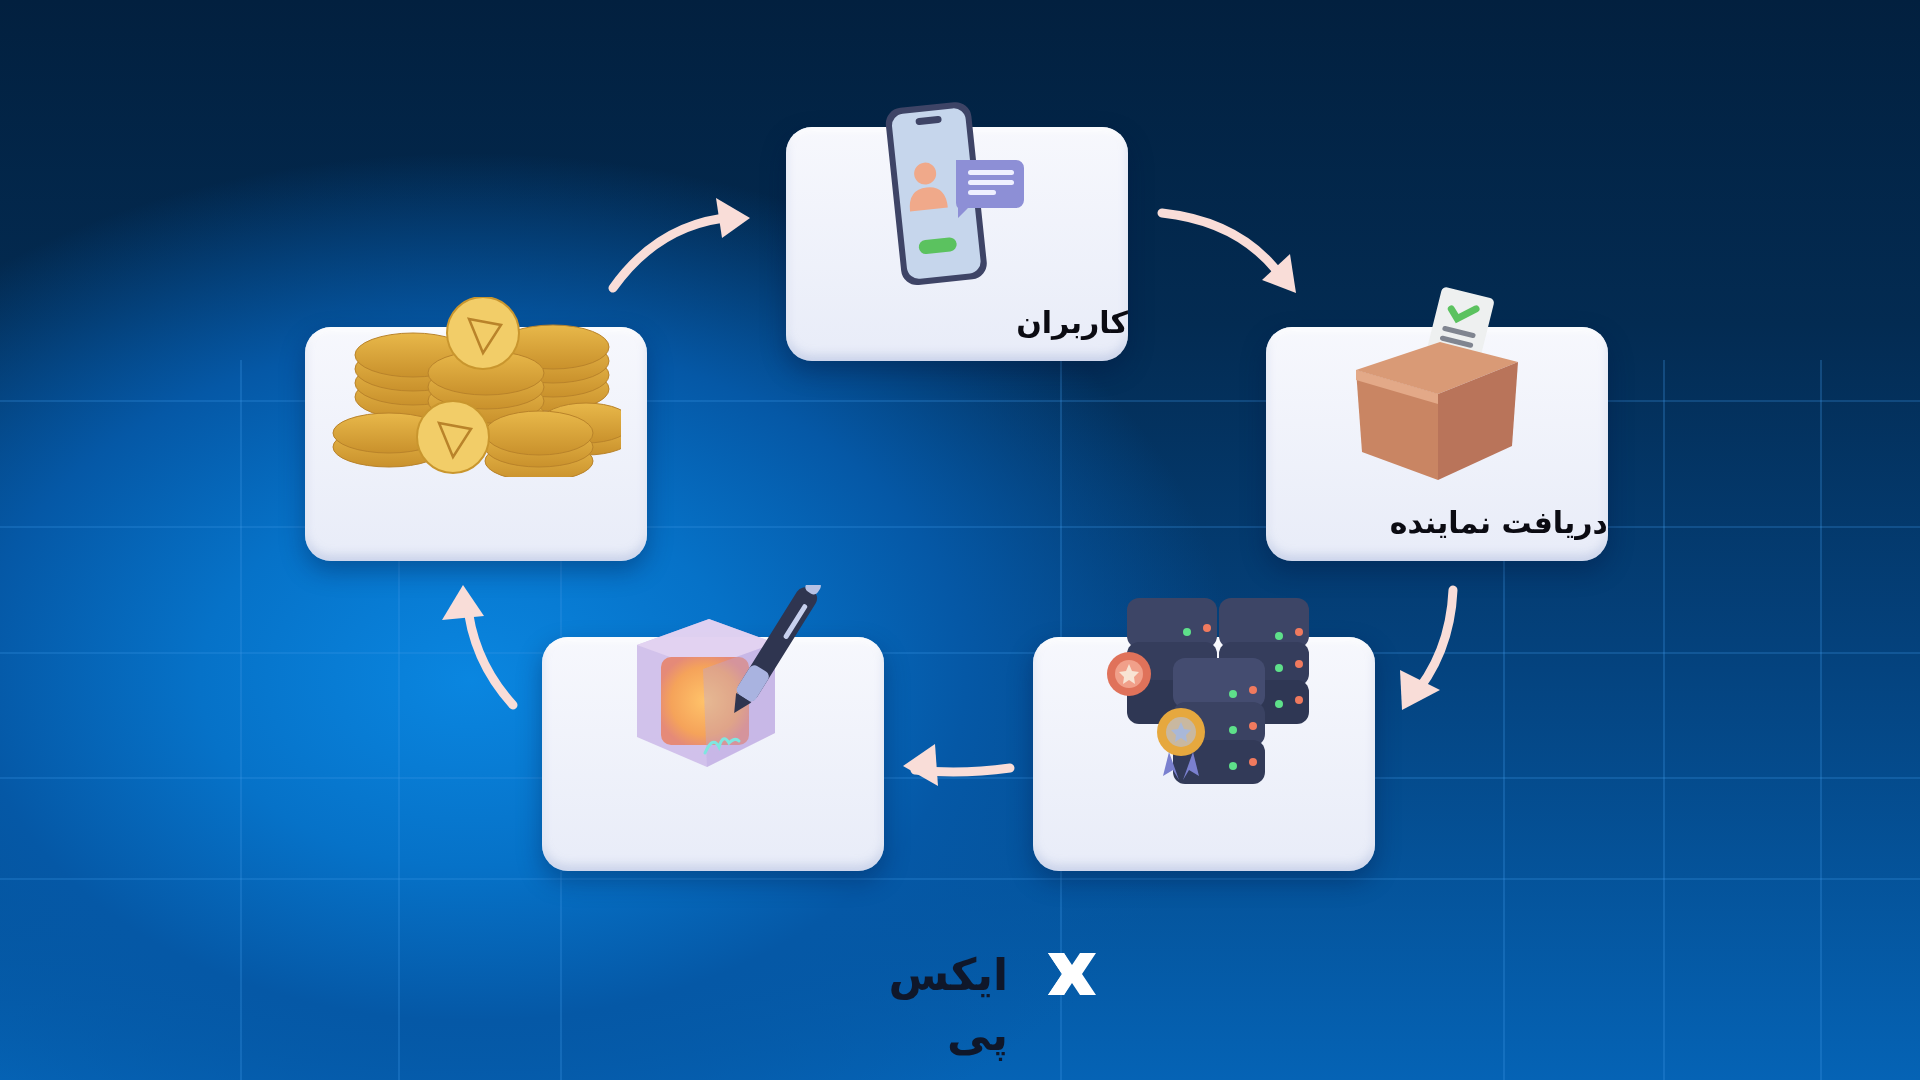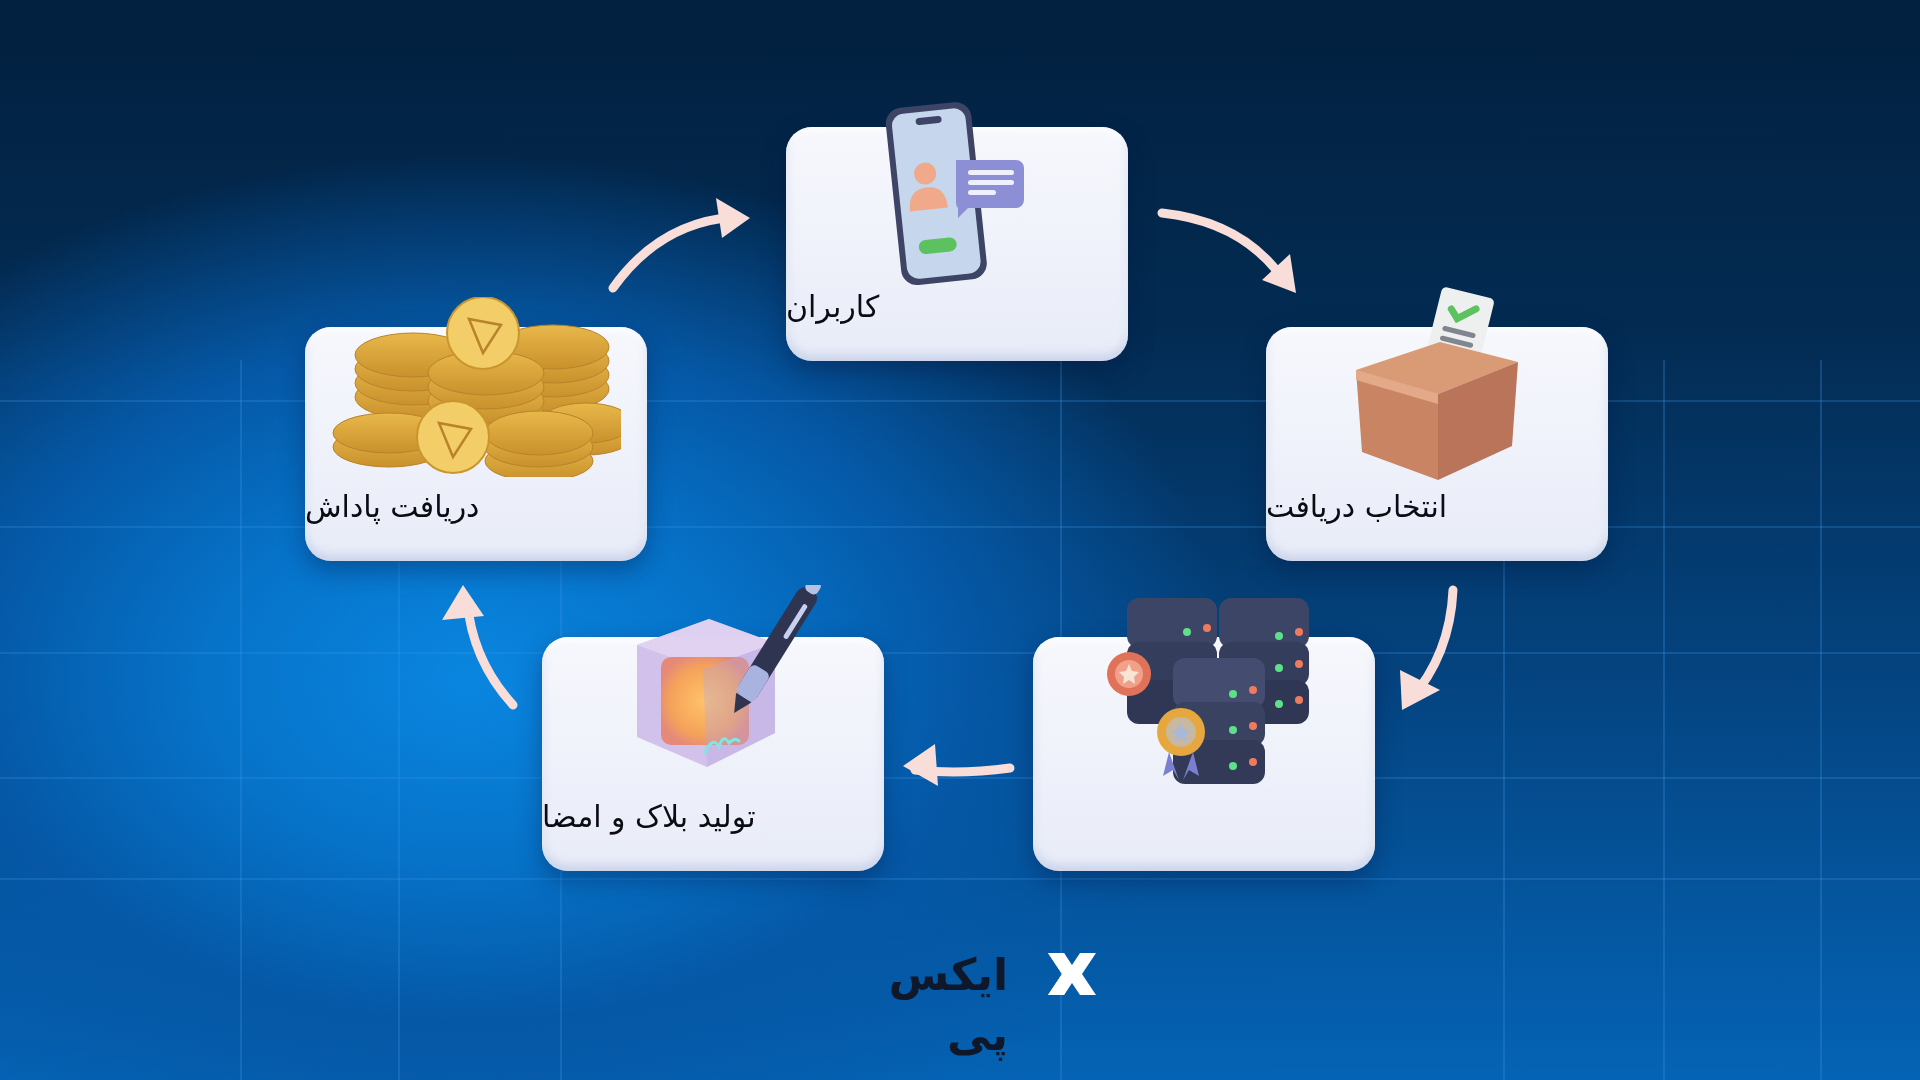--- a/index.html
+++ b/index.html
@@ -16,23 +16,23 @@
   .grid .h { position: absolute; left: 0; right: 0; height: 2px; background: rgba(60,150,230,0.25); }
 
   .card {
     position: absolute;
     width: 342px; height: 234px;
     background: linear-gradient(180deg, #f7f8fd 0%, #e8ecf8 100%);
     border-radius: 26px;
     box-shadow: inset 0 -6px 10px rgba(150,165,210,0.35), inset 0 4px 6px rgba(255,255,255,0.9), 0 10px 24px rgba(0,20,60,0.35);
   }
   .card .label {
-    position: absolute; left: 0; right: 0; bottom: 37px;
-    text-align: left; direction: rtl;
-    font-family: "DejaVu Sans", sans-serif; font-weight: normal;
+    position: absolute; left: 0; right: 0; bottom: 21px;
+    text-align: right; direction: rtl;
+    font-family: "DejaVu Sans", sans-serif; font-weight: bold;
     font-size: 30px; color: #0b0b12;
   }
   .card .illus { position: absolute; left: 50%; transform: translateX(-50%); }
 
   .arrow { position: absolute; pointer-events: none; }
 
   .logo { position: absolute; left: 818px; top: 945px; width: 290px; height: 60px; }
   .logo .logo-text {
     position: absolute; right: 100px; top: 0;
     font-family: "DejaVu Sans", sans-serif; font-weight: bold;
@@ -82,21 +82,21 @@
       <rect x="92" y="8" width="54" height="72" rx="5" fill="#eef0f0"></rect>
       <path d="M106 28 l8 8 l16 -14" stroke="#5bc25f" stroke-width="7" fill="none" stroke-linecap="round"></path>
       <rect x="102" y="46" width="34" height="5" rx="2.5" fill="#808590"></rect>
       <rect x="102" y="56" width="34" height="5" rx="2.5" fill="#808590"></rect>
     </g>
     <polygon points="14,86 98,58 176,78 96,110" fill="#d99a76"></polygon>
     <polygon points="14,86 96,110 96,196 20,168" fill="#c98563"></polygon>
     <polygon points="96,110 176,78 170,162 96,196" fill="#b9745a"></polygon>
     <polygon points="14,86 96,110 96,120 14,96" fill="#e3a988"></polygon>
   </svg>
-  <div class="label">انتخاب دریافت</div>
+  <div class="label">دریافت نماینده</div>
 </div>
 
 <div class="card" style="left:1033px; top:637px;">
   <svg class="illus" style="top:-45px;" width="210" height="200" viewBox="0 0 210 200">
     <g>
       <rect x="28" y="6" width="90" height="50" rx="12" fill="#3d4566"></rect>
       <rect x="28" y="50" width="90" height="44" rx="12" fill="#353d5c"></rect>
       <rect x="28" y="88" width="90" height="44" rx="12" fill="#2f3754"></rect>
       <circle cx="88" cy="40" r="4" fill="#5ee08a"></circle>
         <circle cx="108" cy="36" r="4" fill="#f07a5e"></circle>
@@ -148,21 +148,20 @@
     <polygon points="100,84 172,58 172,148 104,182" fill="#b7a6e0" opacity="0.35"></polygon>
     <path d="M102 168 q8 -18 14 -6 q4 -14 10 -4 q6 -6 10 -2" stroke="#7fe6e0" stroke-width="3" fill="none" stroke-linecap="round"></path>
     <g transform="rotate(32 160 80)">
       <rect x="150" y="-10" width="22" height="130" rx="10" fill="#2f3550"></rect>
       <rect x="150" y="84" width="22" height="34" rx="6" fill="#a9b3e0"></rect>
       <rect x="154" y="-20" width="14" height="14" rx="5" fill="#b6c1e4"></rect>
       <rect x="162" y="6" width="5" height="40" rx="2.5" fill="#c7d0ee"></rect>
       <polygon points="152,118 170,118 161,136" fill="#2f3550"></polygon>
     </g>
   </svg>
-  <div class="label">تولید بلاک و امضا</div>
 </div>
 
 <div class="card" style="left:305px; top:327px;">
   <svg class="illus" style="top:-30px;" width="290" height="180" viewBox="0 0 290 180">
     <defs>
       <linearGradient id="coinE" x1="0" y1="0" x2="0" y2="1">
         <stop offset="0%" stop-color="#e8b84a"></stop>
           <stop offset="100%" stop-color="#c9912c"></stop>
       </linearGradient>
     </defs>
@@ -189,21 +188,20 @@
     </g>
     <g fill="#f2cd68" stroke="#c9962e" stroke-width="2">
       <circle cx="152" cy="36" r="36"></circle>
       <circle cx="122" cy="140" r="36"></circle>
     </g>
     <g fill="none" stroke="#b9832a" stroke-width="2.5">
       <polygon points="138,22 170,28 152,56"></polygon>
       <polygon points="108,126 140,132 122,160"></polygon>
     </g>
   </svg>
-  <div class="label">دریافت پاداش</div>
 </div>
 
 <svg class="arrow" style="left:0; top:0;" width="1920" height="1080" viewBox="0 0 1920 1080">
   <g fill="none" stroke="#f9ddd8" stroke-width="9" stroke-linecap="round">
     <path d="M613 288 Q660 222 735 217"></path>
     <path d="M1162 213 Q1245 222 1285 282"></path>
     <path d="M1453 590 Q1450 655 1410 700"></path>
     <path d="M1010 768 Q960 775 915 770"></path>
     <path d="M513 705 Q472 660 467 600"></path>
   </g>

